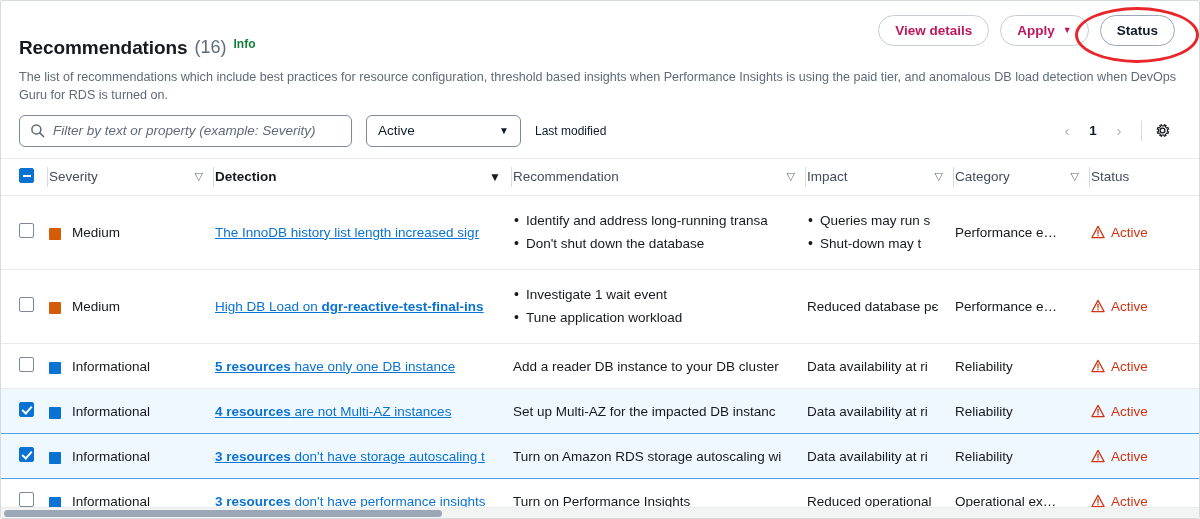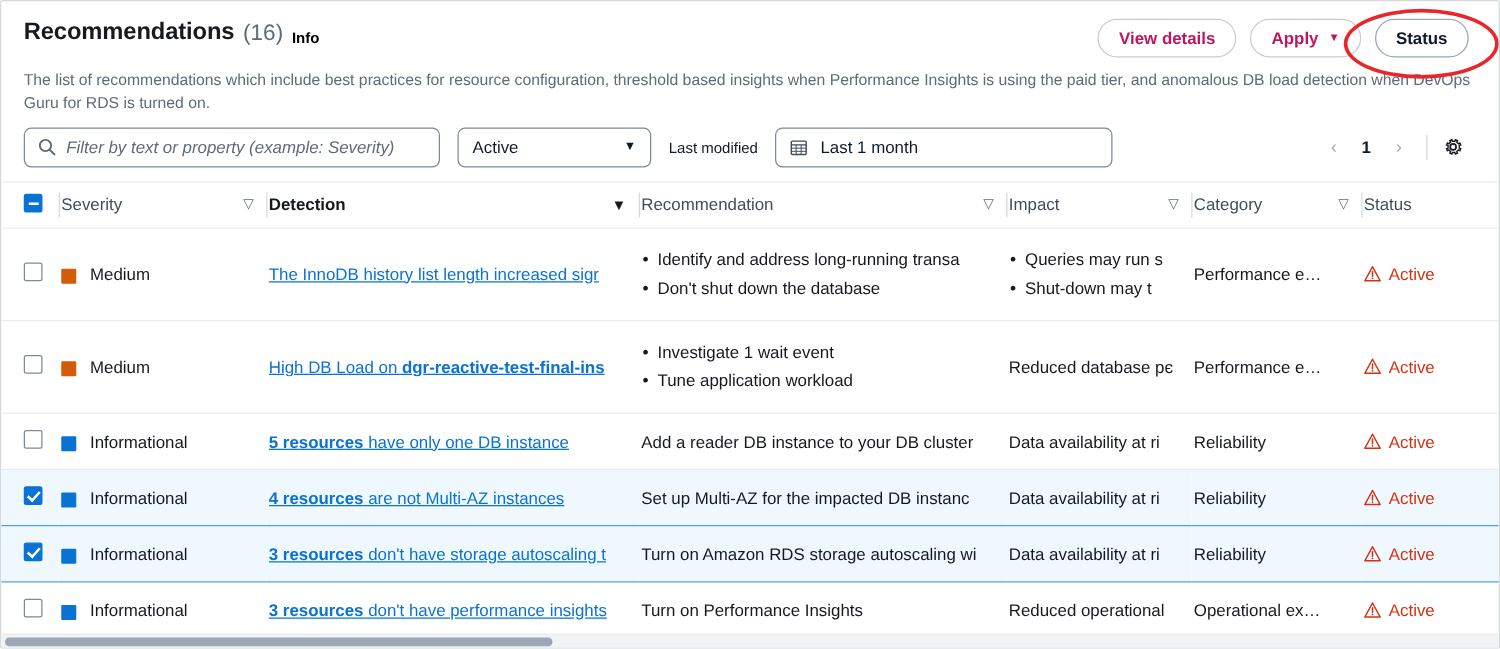--- a/index.html
+++ b/index.html
@@ -26,39 +26,40 @@
     padding: 14px 18px 0 18px;
     position: relative;
   }
   .hdr-top {
     display: flex;
     align-items: flex-start;
     justify-content: space-between;
   }
   .title-wrap {
     display: flex;
-    align-items: flex-end;
+    align-items: flex-start;
     gap: 7px;
     white-space: nowrap;
+    margin-top: 22px;
   }
   .title {
     font-size: 19px;
     font-weight: bold;
     color: #16191f;
     letter-spacing: -0.1px;
   }
   .title-count {
     font-size: 18px;
     font-weight: normal;
     color: #5f6b7a;
   }
   .info-link {
     font-size: 12px;
     font-weight: bold;
-    color: #000000;
+    color: #15803d;
     text-decoration: none;
     cursor: pointer;
   }
   .actions {
     display: flex;
     gap: 11px;
     align-items: center;
     padding-right: 6px;
   }
   .btn {
@@ -379,31 +380,20 @@
       <input type="text" placeholder="Filter by text or property (example: Severity)" style="">
     </div>
 
     <div class="select">
       <span>Active</span>
       <span class="caret">▼</span>
     </div>
 
     <span class="lm-label">Last modified</span>
 
-    <div class="date-box">
-      <svg width="14" height="14" viewBox="0 0 16 16">
-        <rect x="1.2" y="2.2" width="13.6" height="12.2" fill="none" stroke="#414d5c" stroke-width="1.3" rx="1"></rect>
-        <line x1="1.2" y1="5.6" x2="14.8" y2="5.6" stroke="#414d5c" stroke-width="1.1"></line>
-        <line x1="5.6" y1="5.6" x2="5.6" y2="14.4" stroke="#414d5c" stroke-width="0.9"></line>
-        <line x1="10.2" y1="5.6" x2="10.2" y2="14.4" stroke="#414d5c" stroke-width="0.9"></line>
-        <line x1="1.2" y1="8.6" x2="14.8" y2="8.6" stroke="#414d5c" stroke-width="0.9"></line>
-        <line x1="1.2" y1="11.5" x2="14.8" y2="11.5" stroke="#414d5c" stroke-width="0.9"></line>
-      </svg>
-      <span>Last 1 month</span>
-    </div>
 
     <div class="pager">
       <div class="pg-arrow">‹</div>
       <div class="pg-num">1</div>
       <div class="pg-arrow">›</div>
       <div class="pg-sep"></div>
       <div class="gear">
         <svg width="17" height="17" viewBox="0 0 20 20">
           <path d="M10 6.4a3.6 3.6 0 100 7.2 3.6 3.6 0 000-7.2zm0 5.6a2 2 0 110-4 2 2 0 010 4z" fill="#16191f"></path>
           <path d="M17.2 11.6l-1.5-.5a5.9 5.9 0 000-2.2l1.5-.5-.8-2-1.4.7a6 6 0 00-1.6-1.6l.7-1.4-2-.8-.5 1.5a5.9 5.9 0 00-2.2 0L8.9 3.3l-2 .8.7 1.4a6 6 0 00-1.6 1.6l-1.4-.7-.8 2 1.5.5a5.9 5.9 0 000 2.2l-1.5.5.8 2 1.4-.7a6 6 0 001.6 1.6l-.7 1.4 2 .8.5-1.5a5.9 5.9 0 002.2 0l.5 1.5 2-.8-.7-1.4a6 6 0 001.6-1.6l1.4.7.8-2z" fill="none" stroke="#16191f" stroke-width="1.3"></path>

